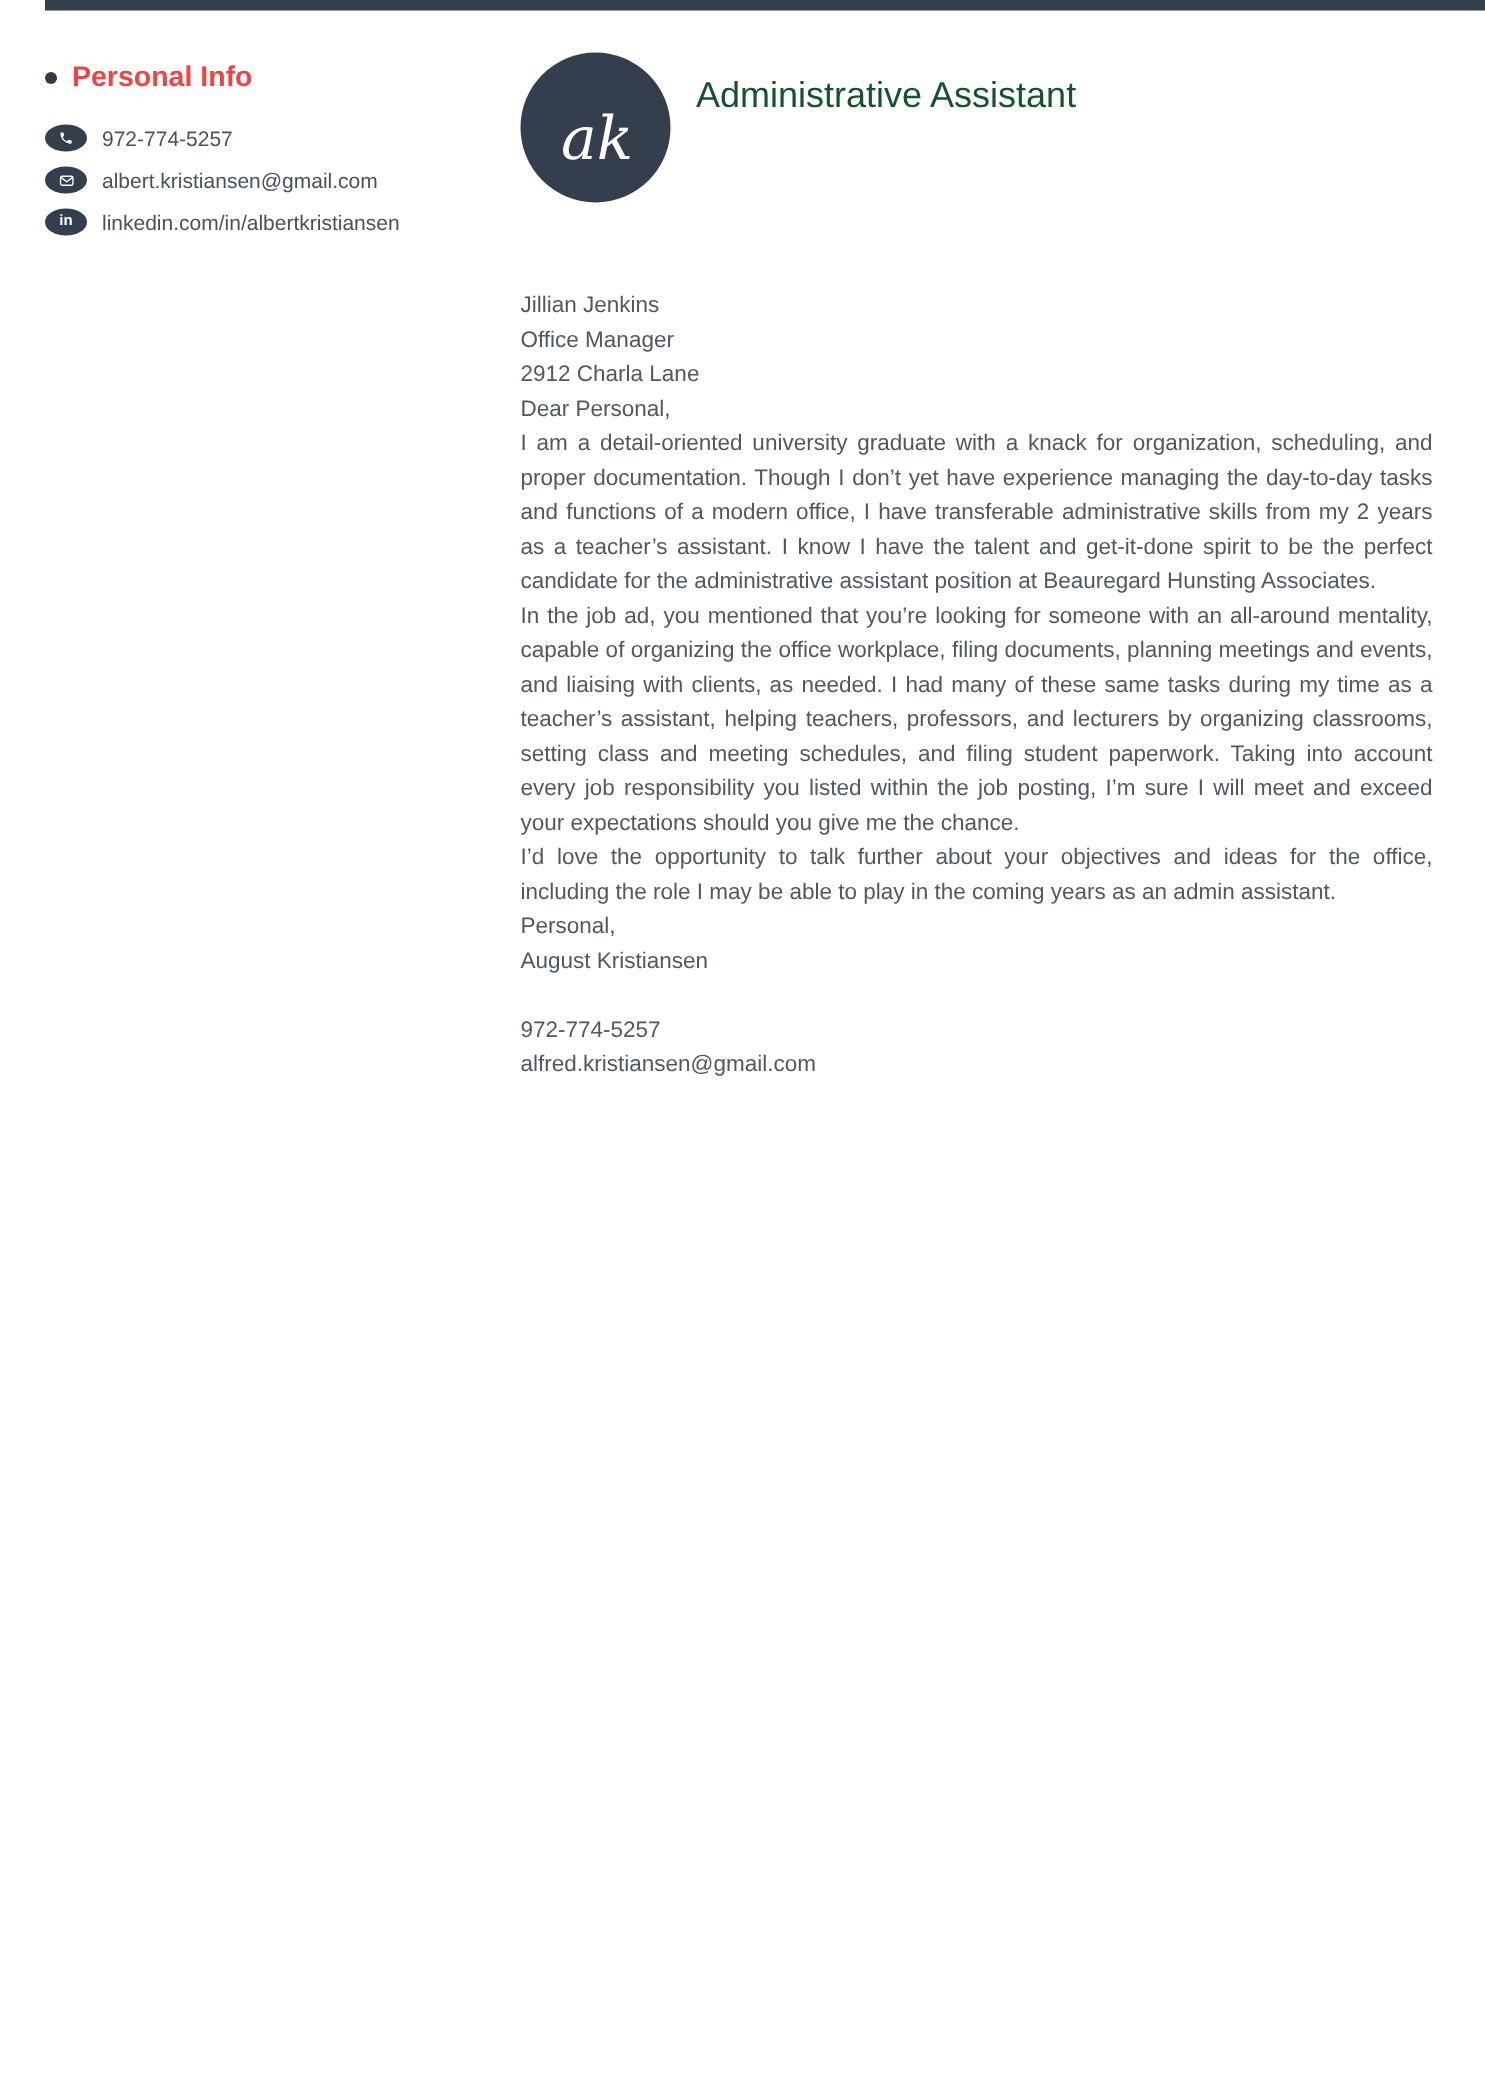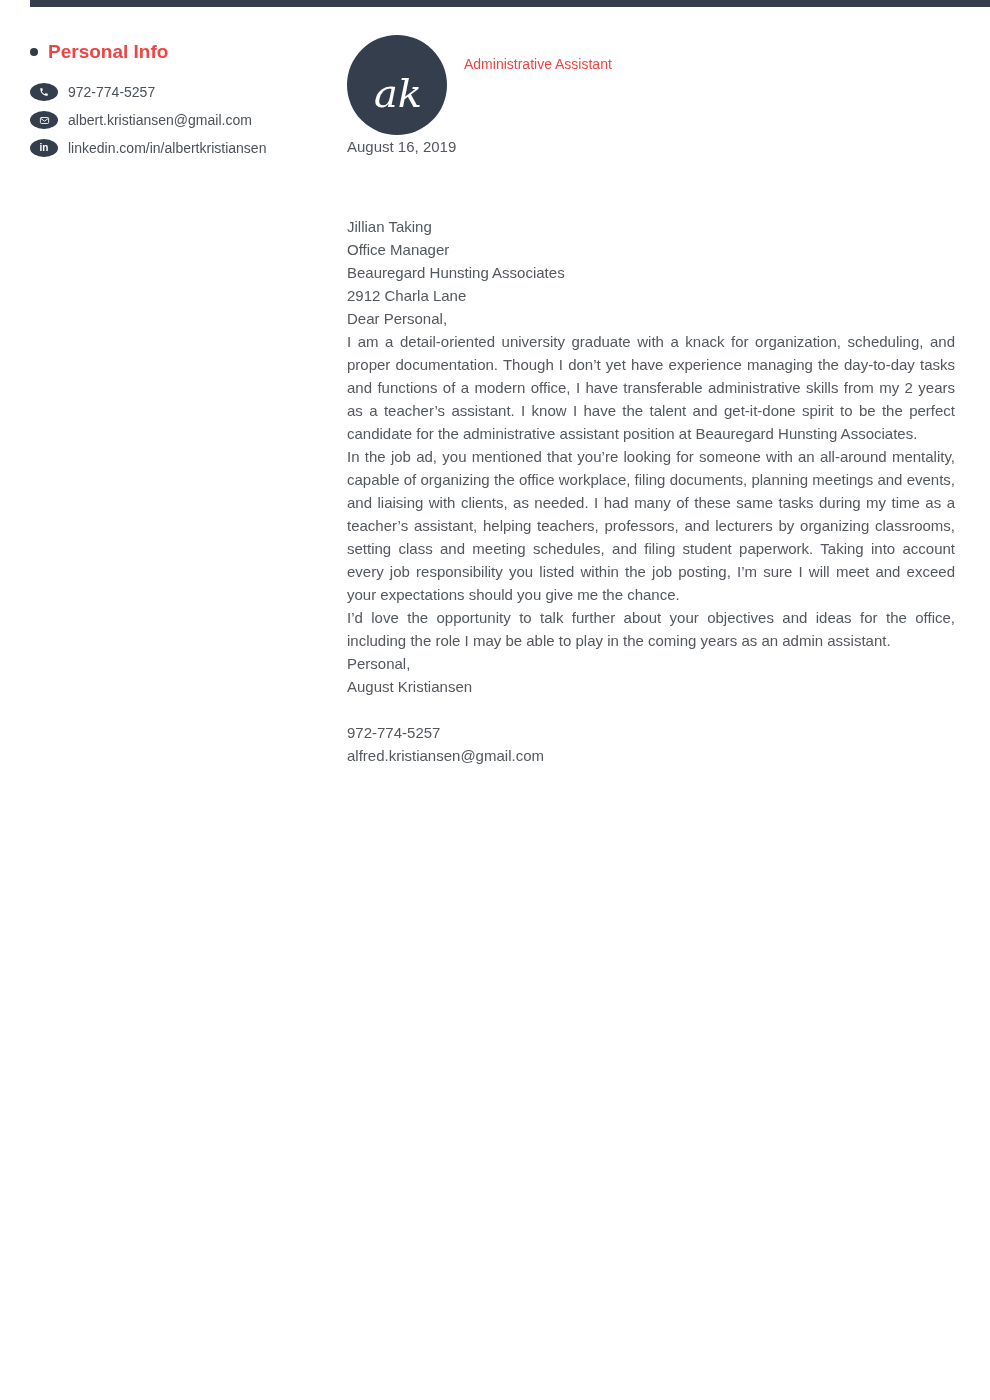--- a/index.html
+++ b/index.html
@@ -25,21 +25,21 @@
     font-family:"Liberation Sans",sans-serif;letter-spacing:0;}
   .contact-text{font-size:14px;color:#4b5158;line-height:18px;}
   
   .avatar{position:absolute;left:347px;top:35px;width:100px;height:100px;border-radius:50%;
     background:#353e4d;display:flex;align-items:center;justify-content:center;}
   .monogram{color:#ffffff;font-family:"DejaVu Serif","Liberation Serif",serif;
     font-style:italic;font-size:40px;line-height:1;transform:translate(1px,8px);}
   .head-text{position:absolute;left:464px;top:42px;}
   .name{font-size:37px;line-height:40px;color:#3c424c;letter-spacing:0.2px;font-weight:400;}
   .name .last{font-weight:700;margin-left:9px;}
-  .job-title{margin-top:9px;font-size:14px;color:#ef4444;line-height:26px;}
+  .job-title{margin-top:9px;font-size:24px;color:#14532d;line-height:26px;}
   
   .letter{position:absolute;left:347px;top:135px;width:608px;
     font-size:15px;line-height:23px;color:#53585e;}
   .letter p{margin:0;padding:0;}
   .date{margin-top:12px;}
   .recipient{margin-top:57px;}
   .salutation{margin-top:56px;}
   .para{margin-top:23px;text-align:justify;}
   .closing{margin-top:25px;}
   .signature-name{margin-top:46px;}
@@ -83,25 +83,23 @@
 </div>
 
 <div class="avatar">
   <span class="monogram">ak</span>
 </div>
 <div class="head-text">
   <div class="job-title">Administrative Assistant</div>
 </div>
 
 <div class="letter">
-  <p class="date">August 16, 2019</p>
   <div class="recipient">
-    <p>Jillian Taking</p>
+    <p>Jillian Jenkins</p>
     <p>Office Manager</p>
-    <p>Beauregard Hunsting Associates</p>
     <p>2912 Charla Lane</p>
   </div>
   <p class="salutation">Dear Personal,</p>
   <p class="para">I am a detail-oriented university graduate with a knack for organization, scheduling, and proper documentation. Though I don’t yet have experience managing the day-to-day tasks and functions of a modern office, I have transferable administrative skills from my 2 years as a teacher’s assistant. I know I have the talent and get-it-done spirit to be the perfect candidate for the administrative assistant position at Beauregard Hunsting Associates.</p>
   <p class="para">In the job ad, you mentioned that you’re looking for someone with an all-around mentality, capable of organizing the office workplace, filing documents, planning meetings and events, and liaising with clients, as needed. I had many of these same tasks during my time as a teacher’s assistant, helping teachers, professors, and lecturers by organizing classrooms, setting class and meeting schedules, and filing student paperwork. Taking into account every job responsibility you listed within the job posting, I’m sure I will meet and exceed your expectations should you give me the chance.</p>
   <p class="para">I’d love the opportunity to talk further about your objectives and ideas for the office, including the role I may be able to play in the coming years as an admin assistant.</p>
   <p class="closing">Personal,</p>
   <p class="signature-name">August Kristiansen</p>
   <div class="sig-contact">
     <p>972-774-5257</p>

